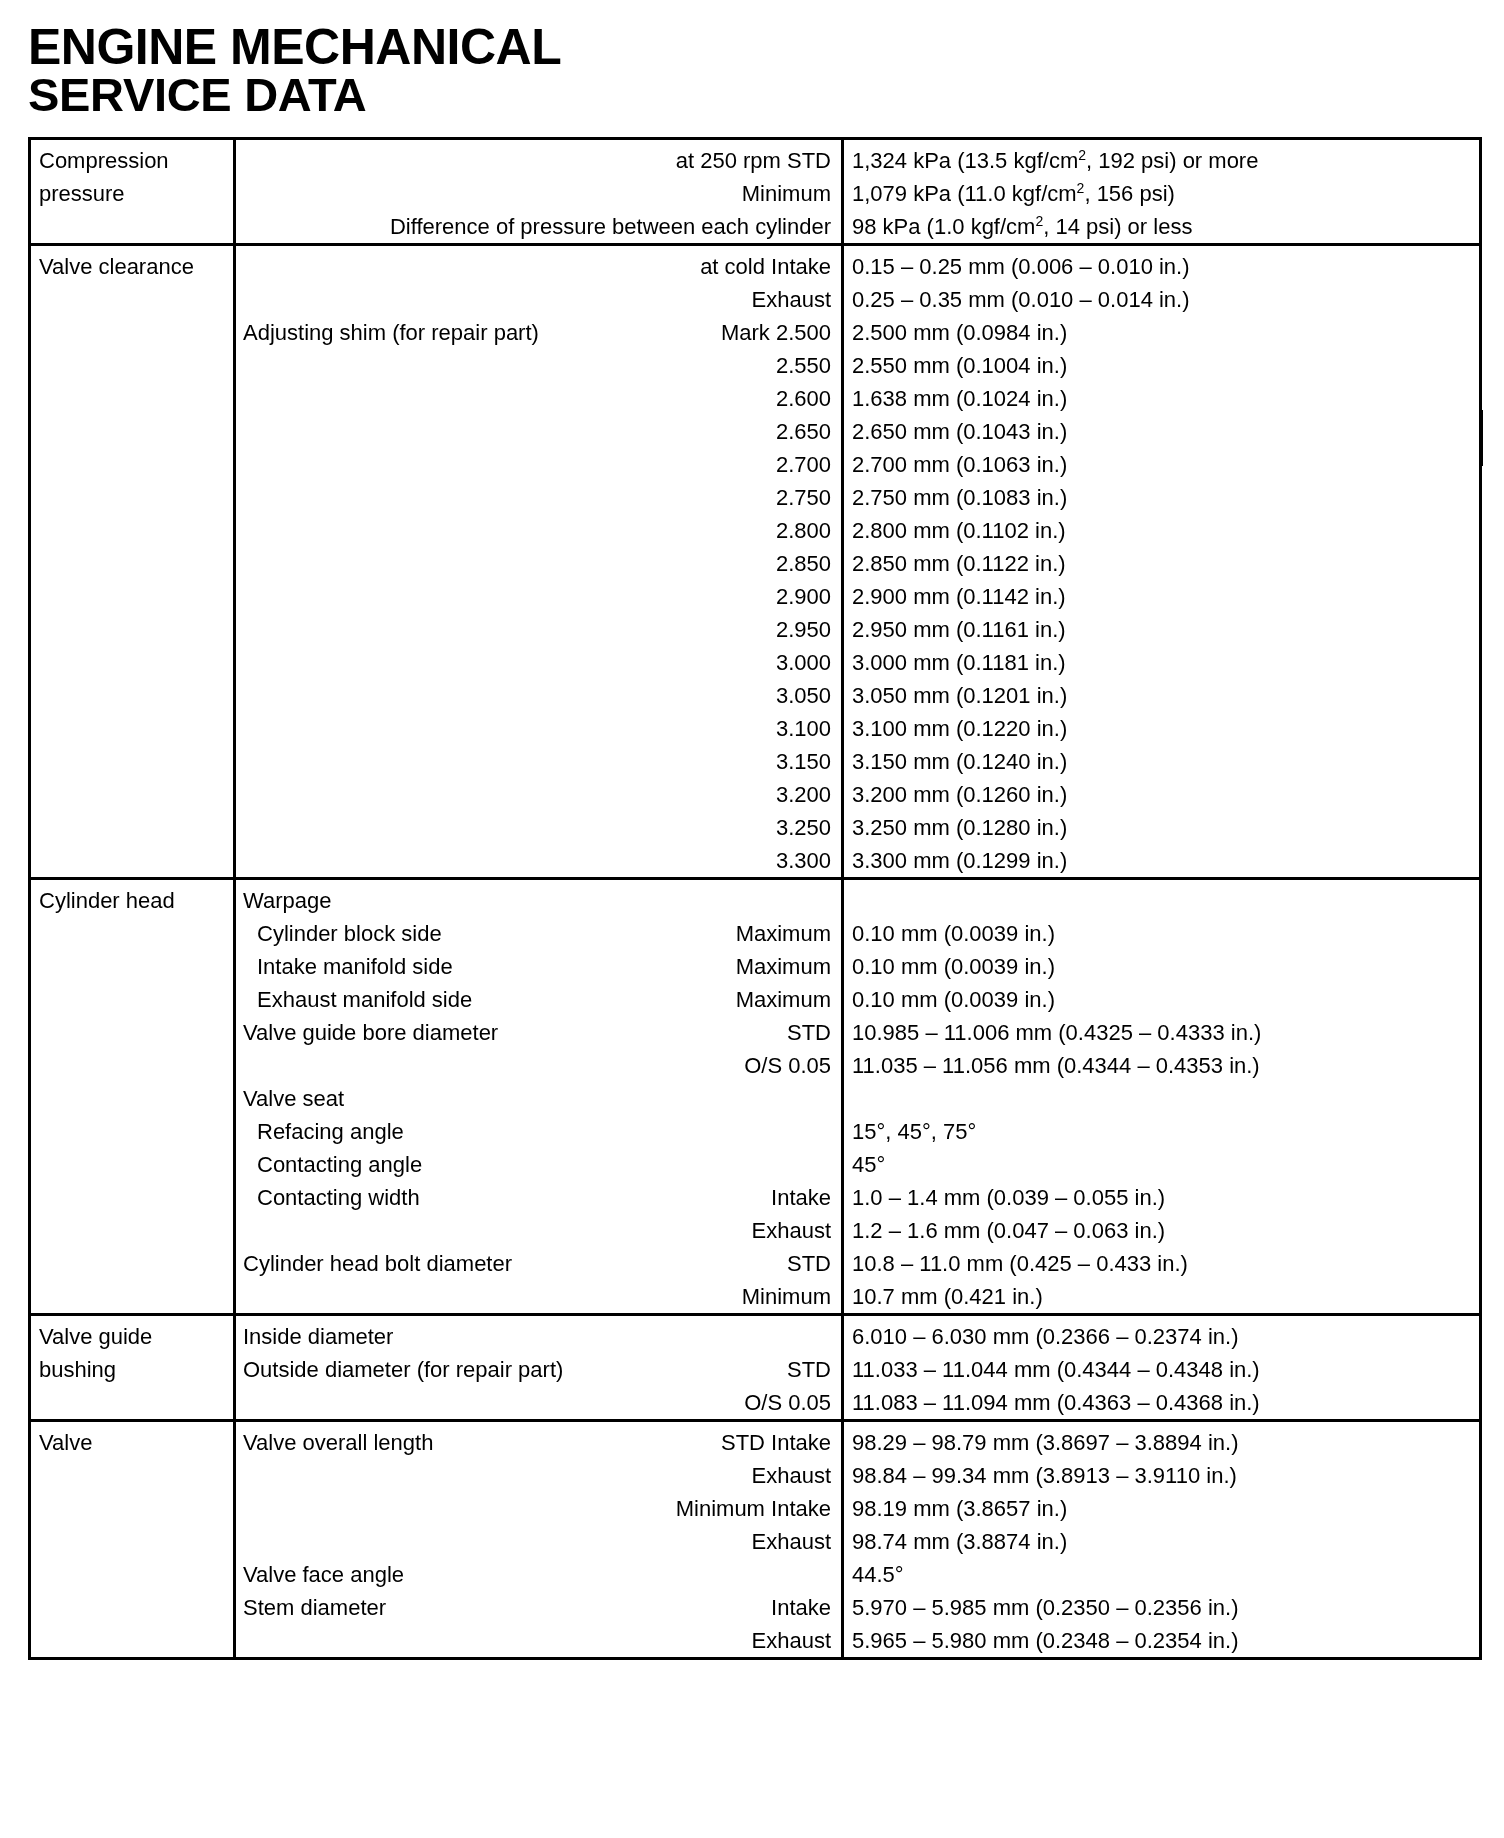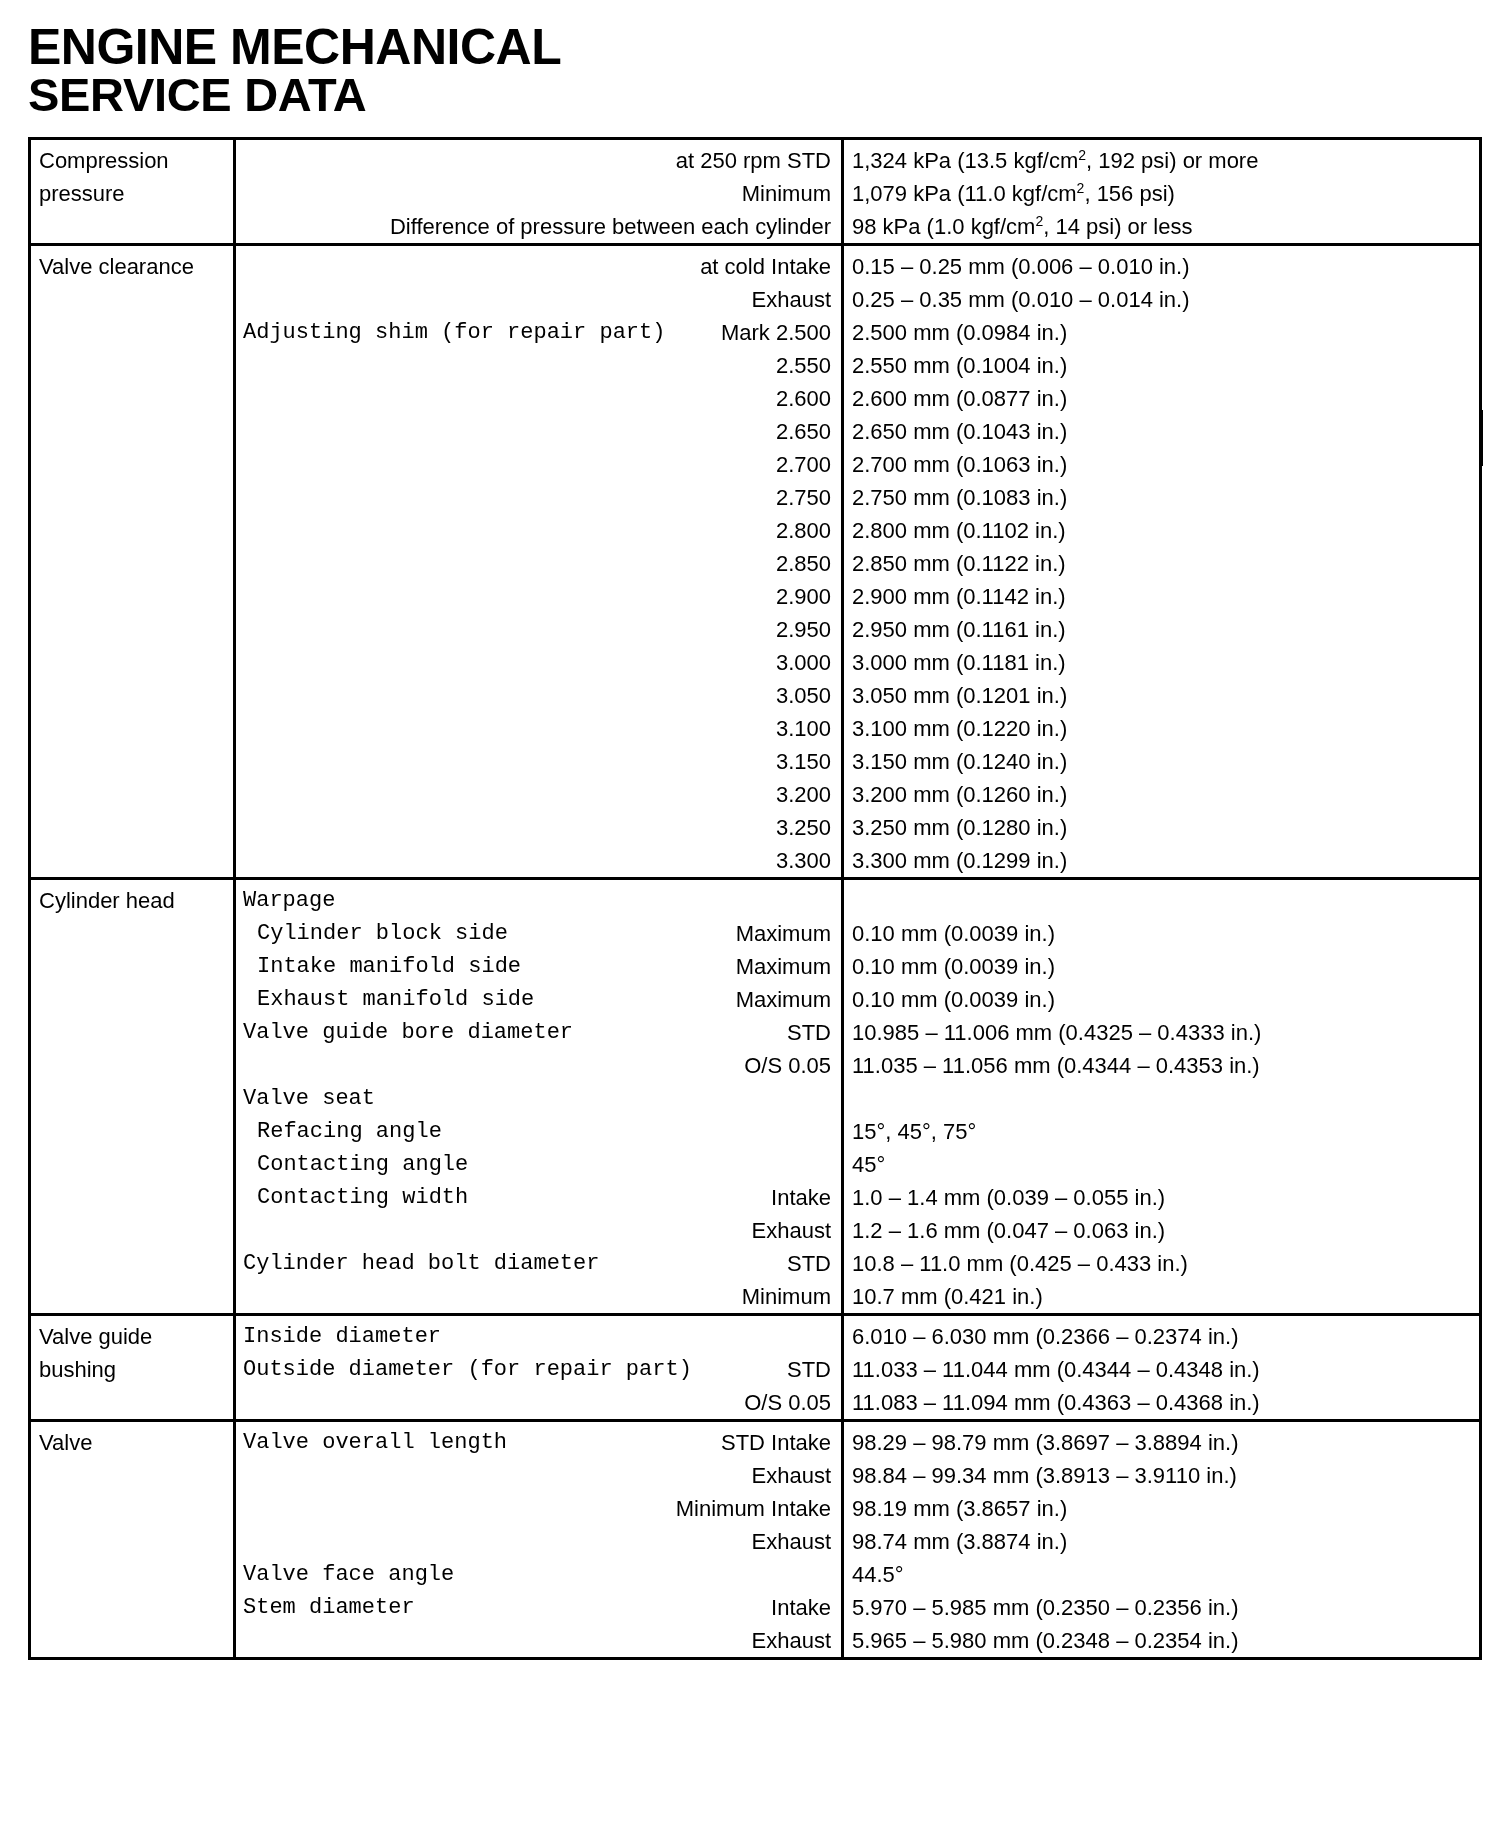--- a/index.html
+++ b/index.html
@@ -27,21 +27,21 @@
   table.spec col.c2 { width:608px; }
   table.spec col.c3 { width:638px; }
   table.spec td {
     border:3px solid #000; vertical-align:top; padding:0;
   }
   td.item { padding:4px 8px 0 8px !important; }
   .item-line { height:33px; line-height:33px; }
   td.cond { padding:4px 10px 0 7px !important; }
   td.spec-val { padding:4px 8px 0 8px !important; border-left-width:2px !important; }
   .line { height:33px; line-height:33px; white-space:nowrap; position:relative; }
-  .lbl { position:absolute; left:0;font-family:Liberation Mono, monospace; }
+  .lbl { position:absolute; left:0; }
   .lbl.indent { left:14px; }
   .qual { position:absolute; right:0; }
   .center { text-align:center; }
   sup { font-size:14px; line-height:0; }
 </style>
 </head>
 <body>
 
 <div class="h1">ENGINE MECHANICAL</div>
 <div class="h2">SERVICE DATA</div>
@@ -138,21 +138,21 @@
           </div>
           <div class="line">
             <span class="qual">3.300</span>
           </div>
         </td>
         <td class="spec-val">
           <div class="line">0.15 – 0.25 mm (0.006 – 0.010 in.)</div>
           <div class="line">0.25 – 0.35 mm (0.010 – 0.014 in.)</div>
           <div class="line">2.500 mm (0.0984 in.)</div>
           <div class="line">2.550 mm (0.1004 in.)</div>
-          <div class="line">2.600 mm (0.0877 in.)</div>
+          <div class="line">1.638 mm (0.1024 in.)</div>
           <div class="line">2.650 mm (0.1043 in.)</div>
           <div class="line">2.700 mm (0.1063 in.)</div>
           <div class="line">2.750 mm (0.1083 in.)</div>
           <div class="line">2.800 mm (0.1102 in.)</div>
           <div class="line">2.850 mm (0.1122 in.)</div>
           <div class="line">2.900 mm (0.1142 in.)</div>
           <div class="line">2.950 mm (0.1161 in.)</div>
           <div class="line">3.000 mm (0.1181 in.)</div>
           <div class="line">3.050 mm (0.1201 in.)</div>
           <div class="line">3.100 mm (0.1220 in.)</div>

